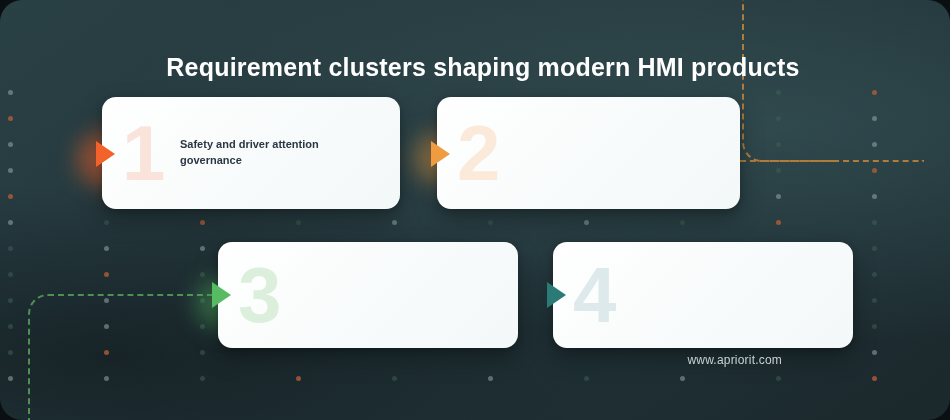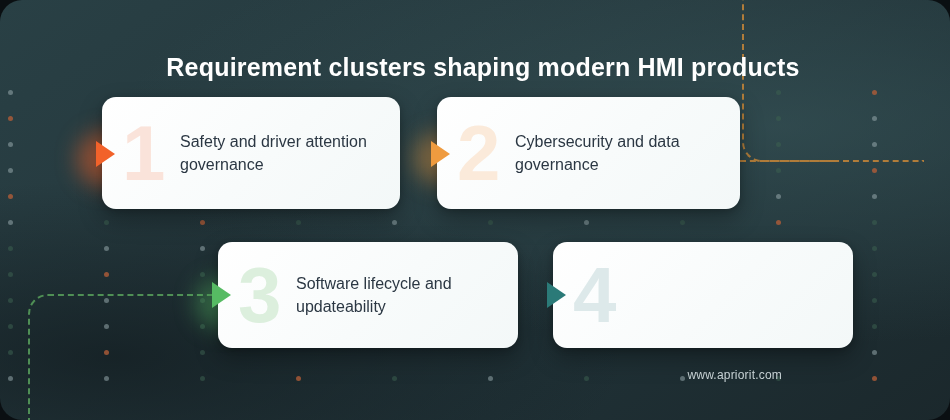--- a/index.html
+++ b/index.html
@@ -29,28 +29,28 @@
          font-size:25px;font-weight:bold;color:#ffffff;letter-spacing:.2px;margin-left:16px;}
 
   
   .card{position:absolute;border-radius:14px;
         background:linear-gradient(135deg,#ffffff 0%,#f8fbfb 55%,#f3f8f8 100%);
         box-shadow:0 10px 24px rgba(0,0,0,.30), 0 2px 6px rgba(0,0,0,.18);
         overflow:hidden;}
   .num{position:absolute;left:20px;top:50%;transform:translateY(-50%);
        font-size:78px;font-weight:bold;line-height:1;user-select:none;}
   .ctext{position:absolute;top:50%;transform:translateY(-50%);
-         font-size:16px;font-weight:normal;line-height:1.45;color:#2b3743;}
+         font-size:11px;font-weight:bold;line-height:1.45;color:#2b3743;}
 
   
   .arrow{position:absolute;width:0;height:0;
          border-top:13px solid transparent;border-bottom:13px solid transparent;}
 
   
-  .site{position:absolute;right:168px;top:368px;font-size:12px;color:#c7d2d4;letter-spacing:.2px;}
+  .site{position:absolute;right:168px;top:353px;font-size:12px;color:#c7d2d4;letter-spacing:.2px;}
 </style>
 </head>
 <body>
 
 <div id="stage">
 
   <div class="dots" id="dotgrid">
       <div class="dot" style="left: 8px; top: 90px; background: rgba(150, 168, 172, 0.55);"></div>
       <div class="dot" style="left: 776px; top: 90px; background: rgba(60, 96, 80, 0.55);"></div>
       <div class="dot" style="left: 872px; top: 90px; background: rgba(176, 92, 56, 0.8);"></div>
@@ -128,33 +128,25 @@
     <div class="num" style="color:#fae3da;">1</div>
     <div class="ctext" style="left:78px;right:14px;">
       <span>Safety and driver attention</span><br>
       <span>governance</span>
     </div>
   </div>
   <div class="arrow" style="left:96px;top:141px;border-left:19px solid #f2622a;"></div>
 
   <div class="card" style="left:437px;top:97px;width:303px;height:112px;">
     <div class="num" style="color:#fbeada;">2</div>
-    <div class="ctext" style="left:78px;right:14px;">
-      <span>Cybersecurity and data</span><br>
-      <span>governance</span>
-    </div>
   </div>
   <div class="arrow" style="left:431px;top:141px;border-left:19px solid #ef9b3f;"></div>
 
   <div class="card" style="left:218px;top:242px;width:300px;height:106px;">
     <div class="num" style="color:#dcefdd;">3</div>
-    <div class="ctext" style="left:78px;right:14px;">
-      <span>Software lifecycle and</span><br>
-      <span>updateability</span>
-    </div>
   </div>
   <div class="arrow" style="left:212px;top:282px;border-left:19px solid #56bb63;"></div>
 
   <div class="card" style="left:553px;top:242px;width:300px;height:106px;">
     <div class="num" style="color:#dde9ea;">4</div>
   </div>
   <div class="arrow" style="left:547px;top:282px;border-left:19px solid #2b7a78;"></div>
 
   <div class="site">www.apriorit.com</div>
 </div>

